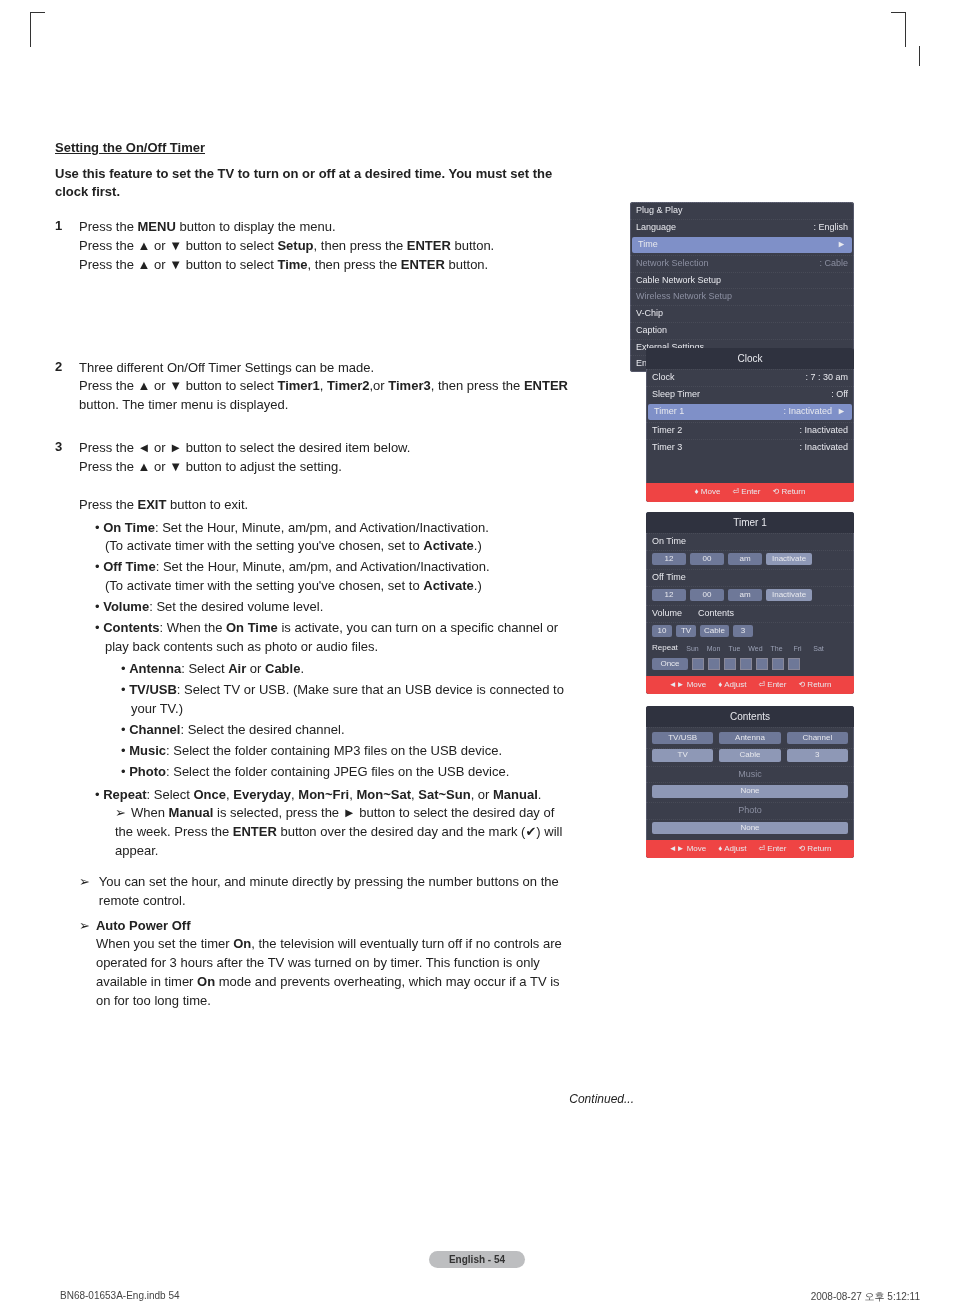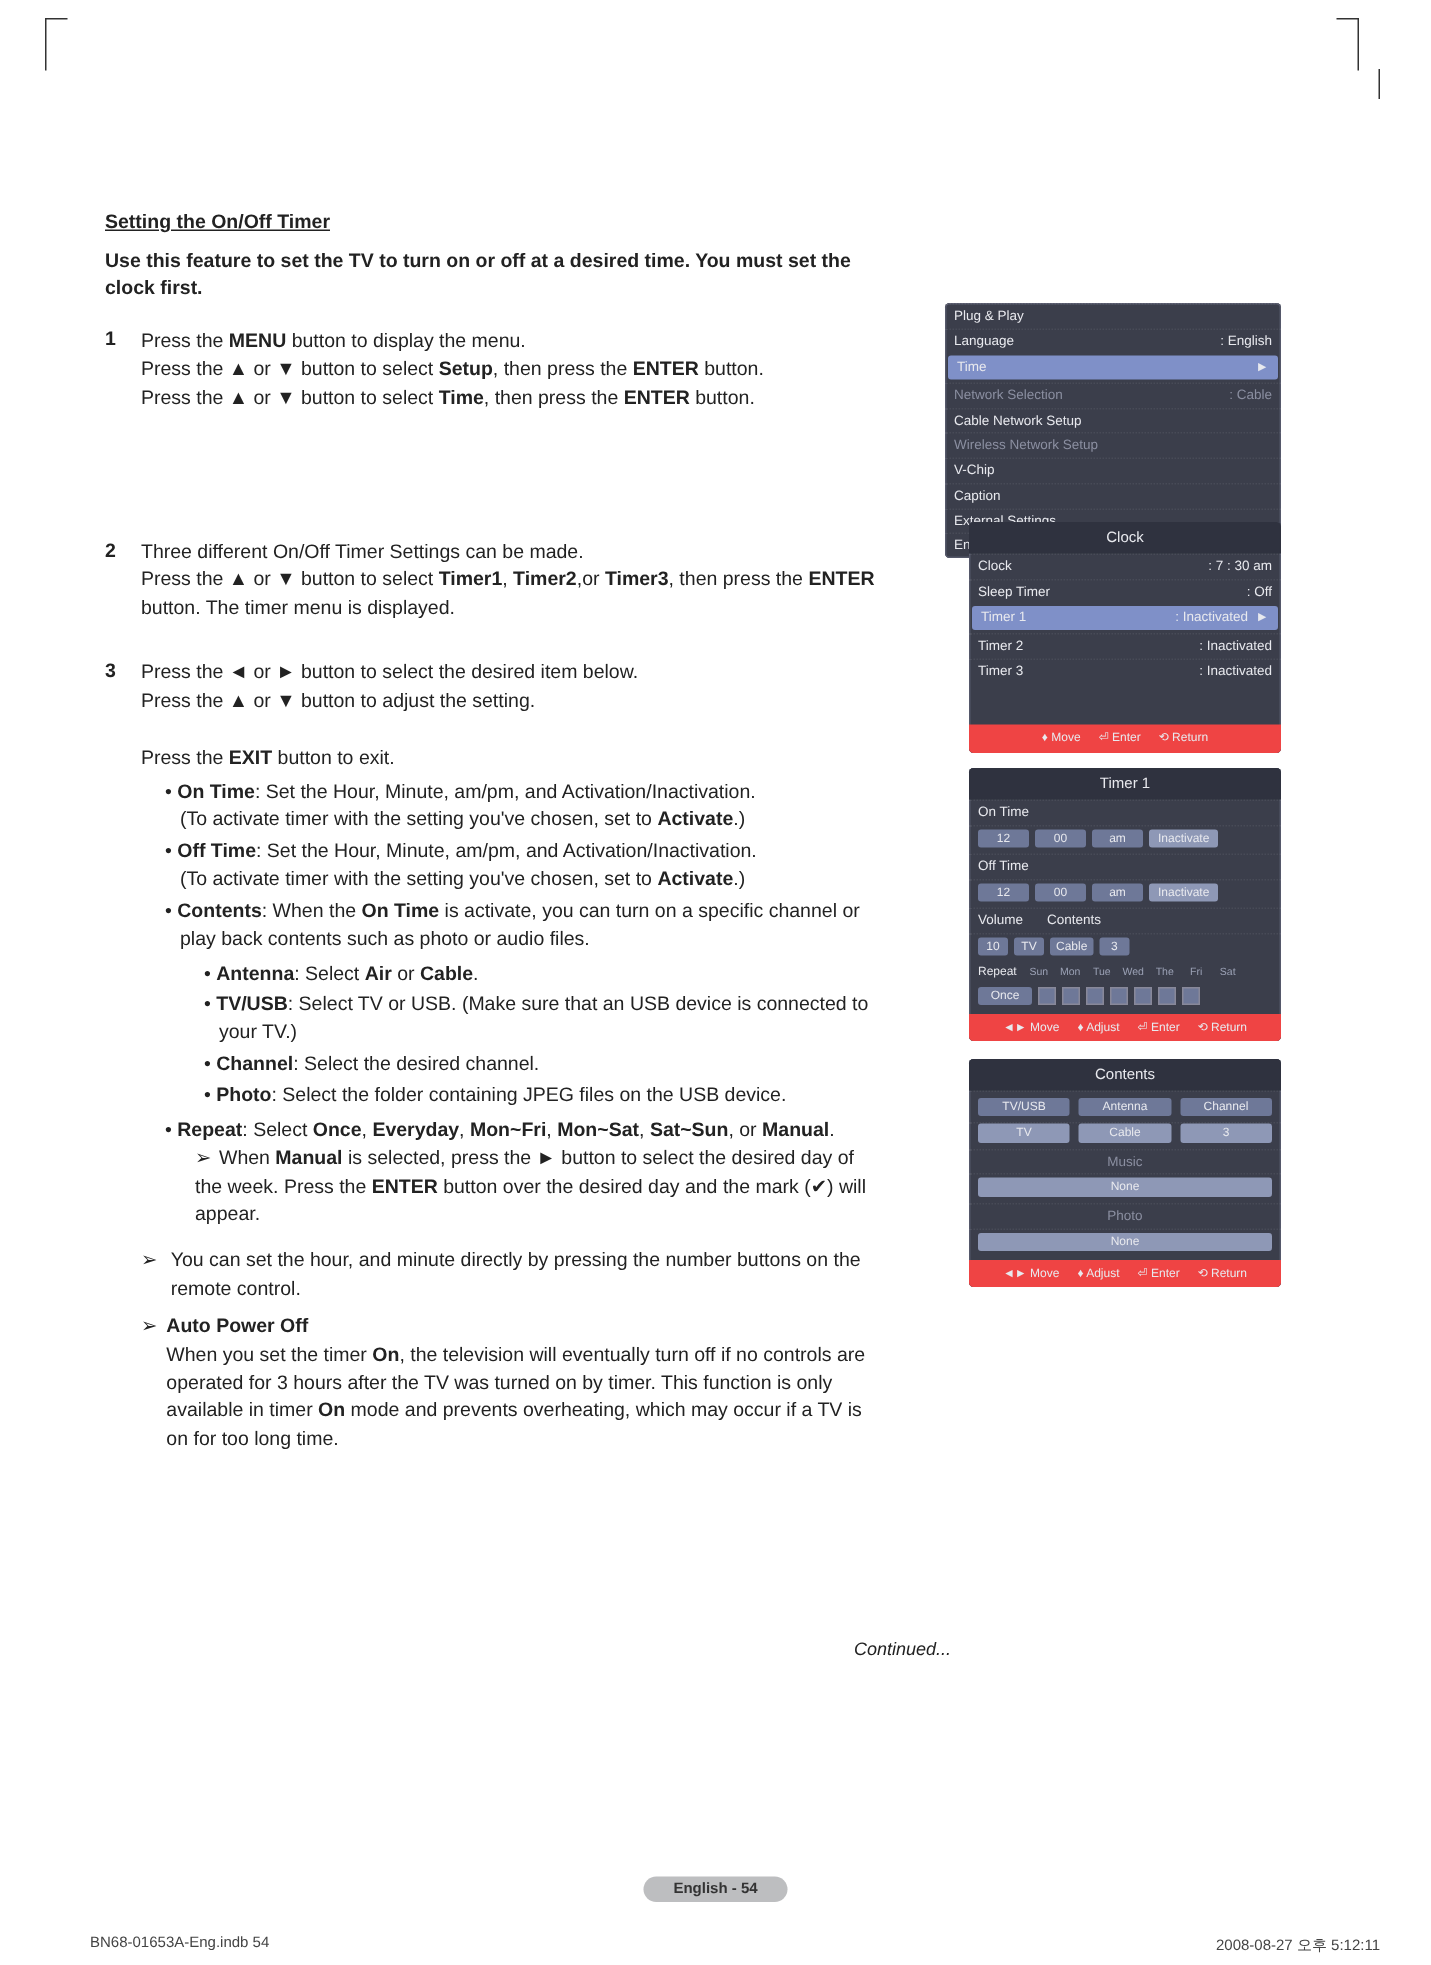--- a/index.html
+++ b/index.html
@@ -9,21 +9,21 @@
     background: #fff;
     color: #222;
     font-size: 13px;
     width: 954px;
   }
   .page {
     position: relative;
     width: 954px;
     height: 1310px;
     box-sizing: border-box;
-    padding: 140px 60px 40px 70px;
+    padding: 140px 60px 40px 55px;
   }
   .crop-top-left {
     position:absolute; top:12px; left:30px; width:14px; height:34px;
     border-left:1px solid #333; border-top:1px solid #333;
   }
   .crop-top-right {
     position:absolute; top:12px; right:48px; width:14px; height:34px;
     border-right:1px solid #333; border-top:1px solid #333;
   }
   .crop-vert-r {
@@ -215,25 +215,27 @@
     <div class="step-body">
       <span>Press the ◄ or ► button to select the desired item below.</span><br>
       <span>Press the ▲ or ▼ button to adjust the setting.</span><br><br>
       <span>Press the </span><span class="bold">EXIT</span><span> button to exit.</span>
 
       <ul>
         <li><span class="bold">On Time</span><span>: Set the Hour, Minute, am/pm, and Activation/Inactivation.</span><br>
             <span>(To activate timer with the setting you've chosen, set to </span><span class="bold">Activate</span><span>.)</span></li>
         <li><span class="bold">Off Time</span><span>: Set the Hour, Minute, am/pm, and Activation/Inactivation.</span><br>
             <span>(To activate timer with the setting you've chosen, set to </span><span class="bold">Activate</span><span>.)</span></li>
+        <li><span class="bold">Volume</span><span>: Set the desired volume level.</span></li>
         <li><span class="bold">Contents</span><span>: When the </span><span class="bold">On Time</span><span> is activate, you can turn on a specific channel or play back contents such as photo or audio files.</span>
           <ul class="inner-dash">
             <li><span class="bold">Antenna</span><span>: Select </span><span class="bold">Air</span><span> or </span><span class="bold">Cable</span><span>.</span></li>
             <li><span class="bold">TV/USB</span><span>: Select TV or USB. (Make sure that an USB device is connected to your TV.)</span></li>
             <li><span class="bold">Channel</span><span>: Select the desired channel.</span></li>
+            <li><span class="bold">Music</span><span>: Select the folder containing MP3 files on the USB device.</span></li>
             <li><span class="bold">Photo</span><span>: Select the folder containing JPEG files on the USB device.</span></li>
           </ul>
         </li>
         <li><span class="bold">Repeat</span><span>: Select </span><span class="bold">Once</span><span>, </span><span class="bold">Everyday</span><span>, </span><span class="bold">Mon~Fri</span><span>, </span><span class="bold">Mon~Sat</span><span>, </span><span class="bold">Sat~Sun</span><span>, or </span><span class="bold">Manual</span><span>.</span>
           <div style="padding-left:10px; text-indent:0;">
             <span class="arrow-glyph">➢</span><span>When </span><span class="bold">Manual</span><span> is selected, press the ► button to select the desired day of the week. Press the </span><span class="bold">ENTER</span><span> button over the desired day and the mark (✔) will appear.</span>
           </div>
         </li>
       </ul>
 

